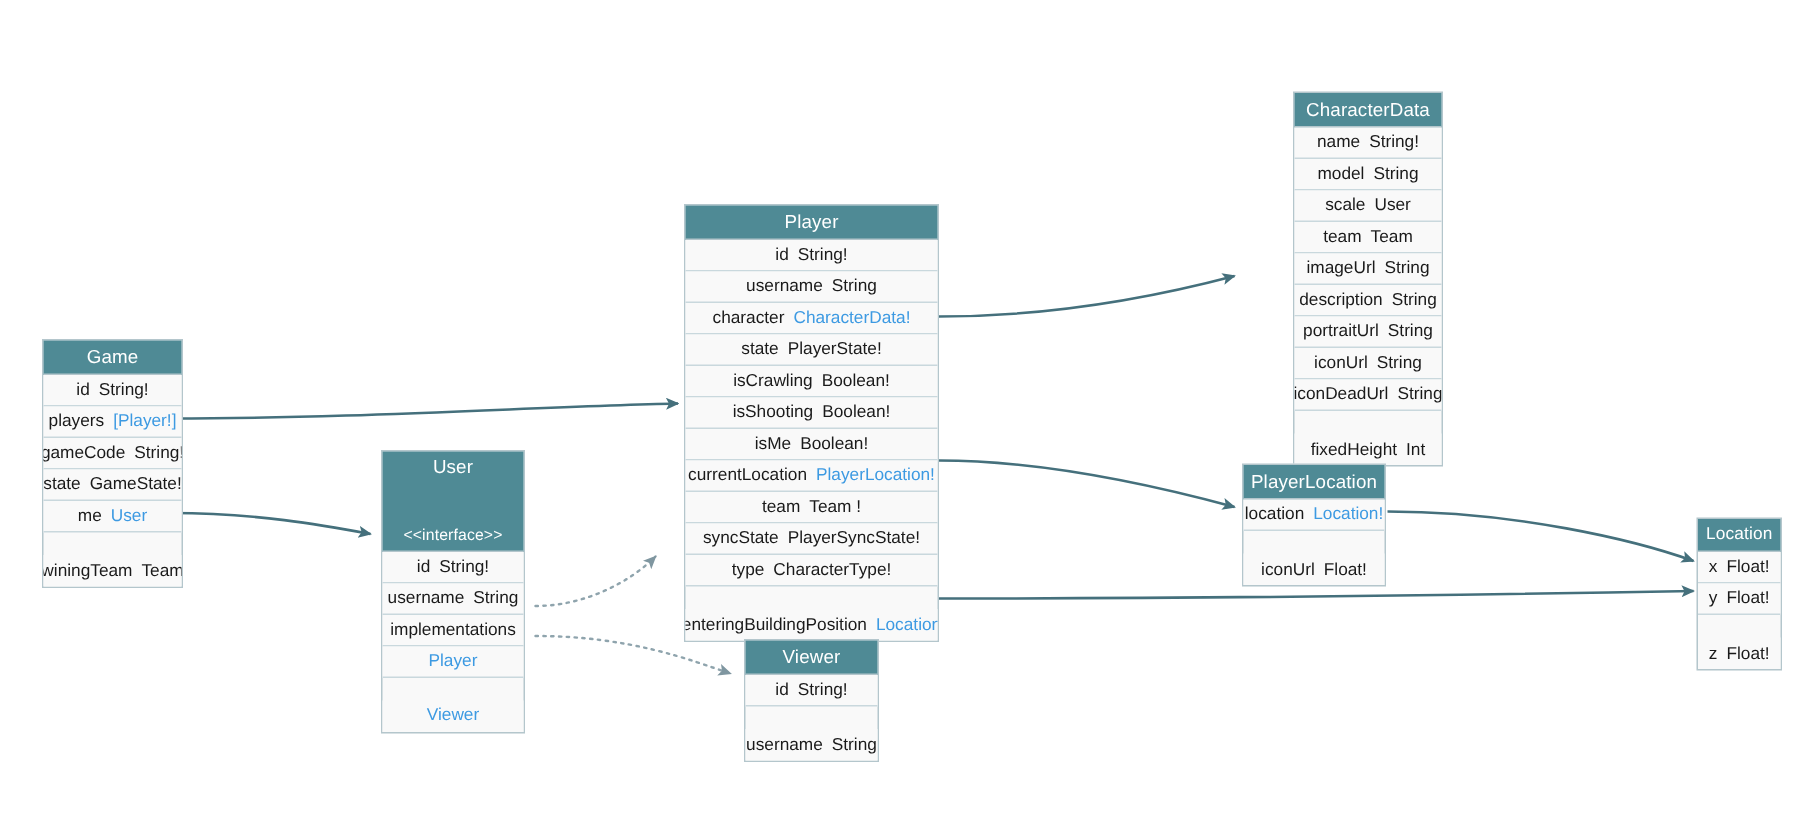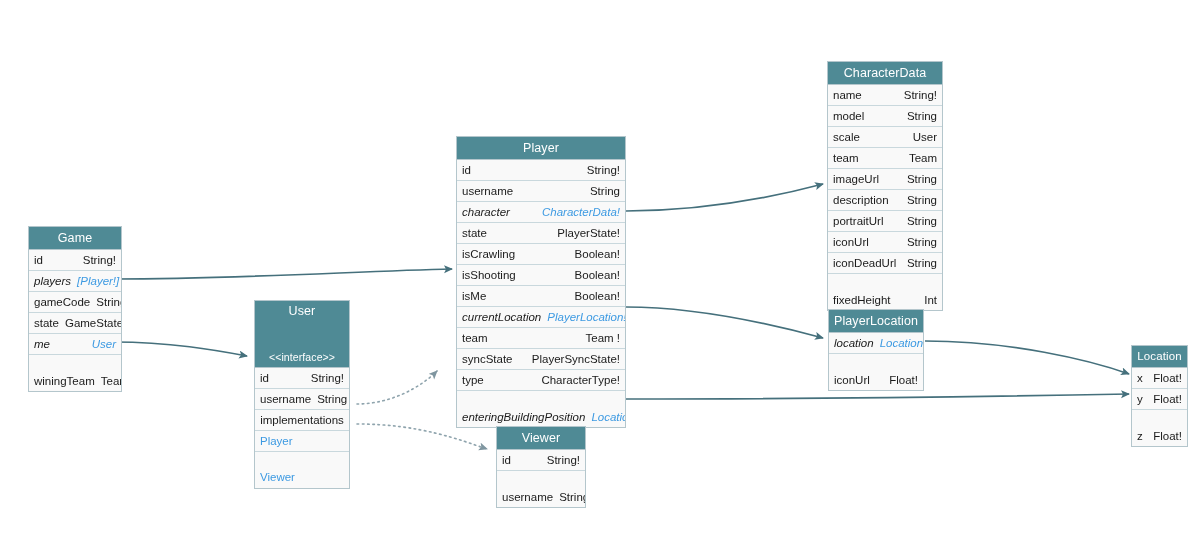--- a/index.html
+++ b/index.html
@@ -48,21 +48,21 @@
   }
   .entity-header .iface {
     display: block;
     font-size: 10.5px;
     line-height: 1.1;
     margin-top: 34px;
   }
   .row {
     display: flex;
     align-items: center;
-    justify-content: space-between;
+    justify-content: center;
     box-sizing: border-box;
     height: 21px;
     padding: 0 5px;
     font-size: 11.5px;
     color: #1a1a1a;
     border-bottom: 1px solid #c9d8dd;
     background: #f9f9f9;
     white-space: nowrap;
     overflow: hidden;
   }
@@ -70,21 +70,21 @@
     border-bottom: none;
     margin-top: 15px;
   }
   .row .fname {
     text-align: left;
   }
   .row .ftype {
     text-align: right;
     padding-left: 6px;
   }
-  .row.link .ftype, .row.link .fname { color: #3d9ae2; font-style: italic; }
+  .row.link .ftype, .row.link .fname { color: #3d9ae2; }
   .row.center {
     justify-content: center;
   }
   .row.center .fname { text-align: center; width: 100%; }
   .row.impl-head { color: #1a1a1a; }
   .row.impl-item .fname { color: #3d9ae2; }
 </style>
 </head>
 <body>
 
@@ -224,21 +224,21 @@
     <div class="row">
       <span class="fname">id</span>
       <span class="ftype">String!</span>
     </div>
     <div class="row">
       <span class="fname">username</span>
       <span class="ftype">String</span>
     </div>
   </div>
 
-  <div class="entity" style="left:827px; top:61px; width:116px;">
+  <div class="entity" style="left:862px; top:61px; width:100px;">
     <div class="entity-header">CharacterData</div>
     <div class="row">
       <span class="fname">name</span>
       <span class="ftype">String!</span>
     </div>
     <div class="row">
       <span class="fname">model</span>
       <span class="ftype">String</span>
     </div>
     <div class="row">

